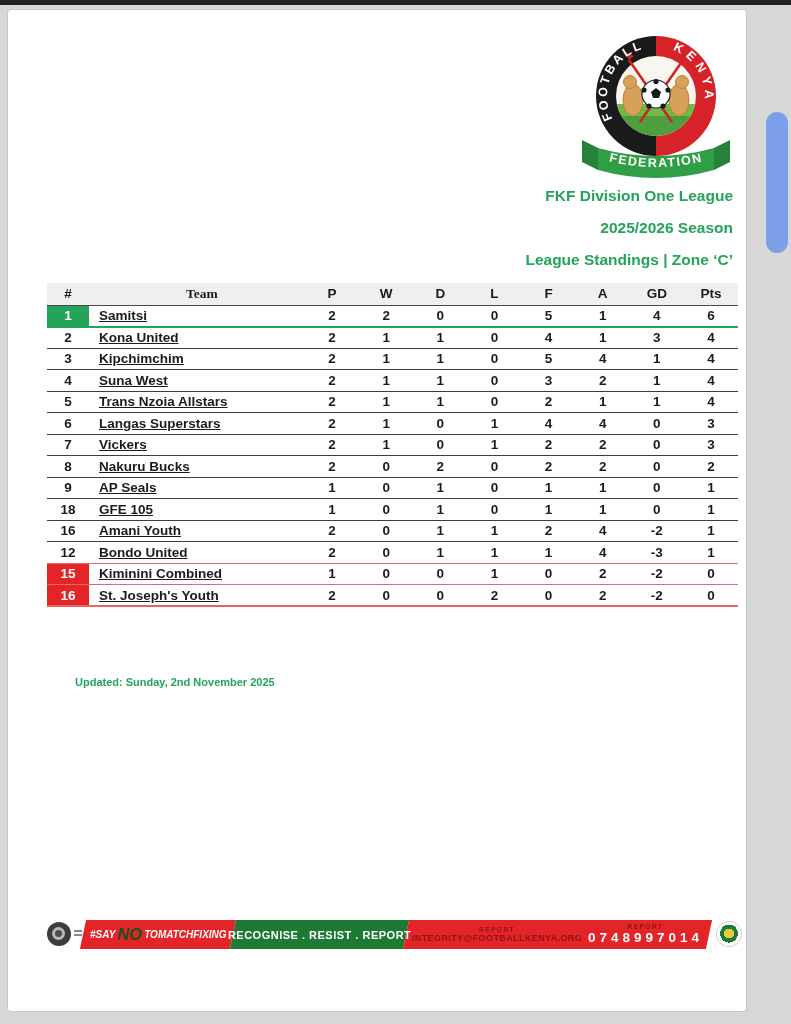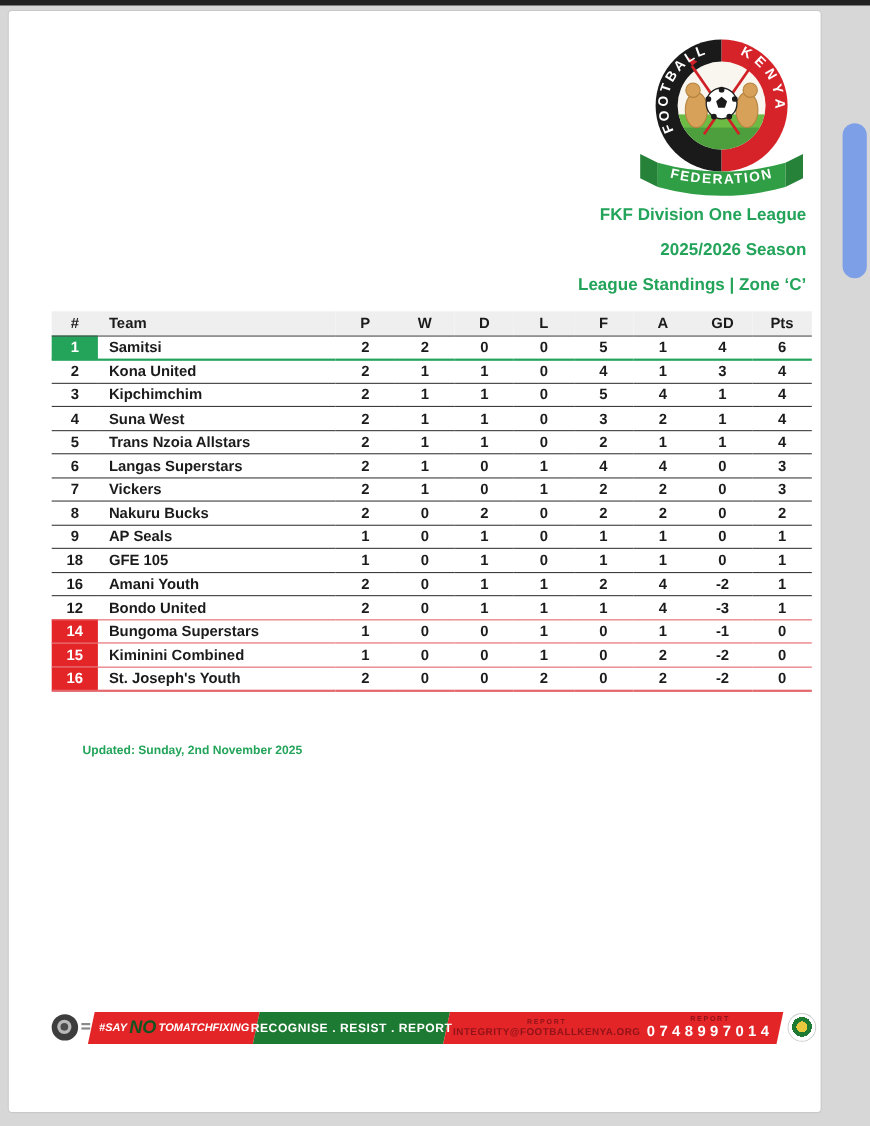--- a/index.html
+++ b/index.html
@@ -33,23 +33,23 @@
     position:absolute;left:39px;top:273px;width:691px;
     border-collapse:collapse;table-layout:fixed;
     font-size:13.5px;font-weight:bold;color:#1b1b1b;
   }
   .standings col.c-pos{width:42px;}
   .standings col.c-team{width:216px;}
   .standings th{
     height:22px;background:var(--headerBg);border-bottom:1px solid #4a4a4a;
     text-align:center;font-size:13.5px;padding:0;
   }
-  .standings th.h-team{text-align:left;padding-left:10px;}
+  .standings th.h-team{text-align:center;padding-left:10px;font-family:Liberation Serif, serif;}
   .standings td{height:21.5px;padding:0;text-align:center;border-bottom:1.5px solid var(--rowBorder);}
-  .standings td.team{text-align:left;padding-left:10px;white-space:nowrap;overflow:hidden;}
+  .standings td.team{text-align:left;padding-left:10px;white-space:nowrap;overflow:hidden;text-decoration:underline;}
   tr.zone-leader td{border-bottom:2.2px solid var(--green);}
   tr.zone-leader td.pos{background:var(--green);color:#fff;}
   tr.zone-releg td{border-bottom:1.5px solid var(--redBorder);}
   tr.zone-releg td.pos{background:var(--red);color:#fff;}
   tbody tr:last-child td{border-bottom-width:2.5px;}
   tbody tr.zone-mid:has(+ tr.zone-releg) td{border-bottom-color:var(--redBorder);}
   .updated{
     position:absolute;left:39px;top:666px;color:var(--green);
     font-size:11px;font-weight:bold;padding-left:28px;
   }
@@ -307,32 +307,20 @@
           <td>2</td>
           <td>0</td>
           <td>1</td>
           <td>1</td>
           <td>1</td>
           <td>4</td>
           <td>-3</td>
           <td>1</td>
         </tr>
         <tr class="zone-releg">
-          <td class="pos">14</td>
-          <td class="team">Bungoma Superstars</td>
-          <td>1</td>
-          <td>0</td>
-          <td>0</td>
-          <td>1</td>
-          <td>0</td>
-          <td>1</td>
-          <td>-1</td>
-          <td>0</td>
-        </tr>
-        <tr class="zone-releg">
           <td class="pos">15</td>
           <td class="team">Kiminini Combined</td>
           <td>1</td>
           <td>0</td>
           <td>0</td>
           <td>1</td>
           <td>0</td>
           <td>2</td>
           <td>-2</td>
           <td>0</td>

